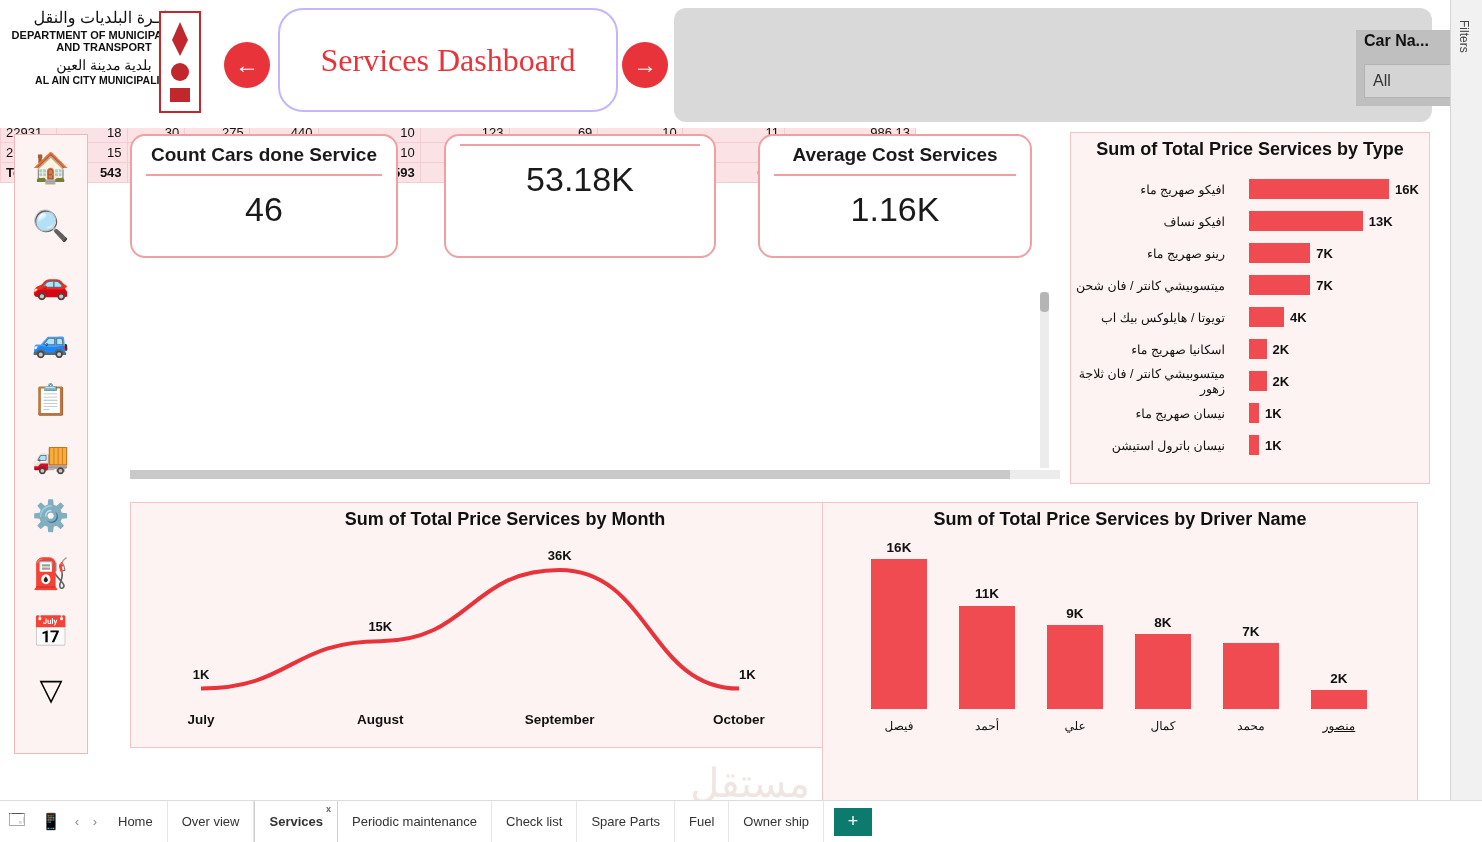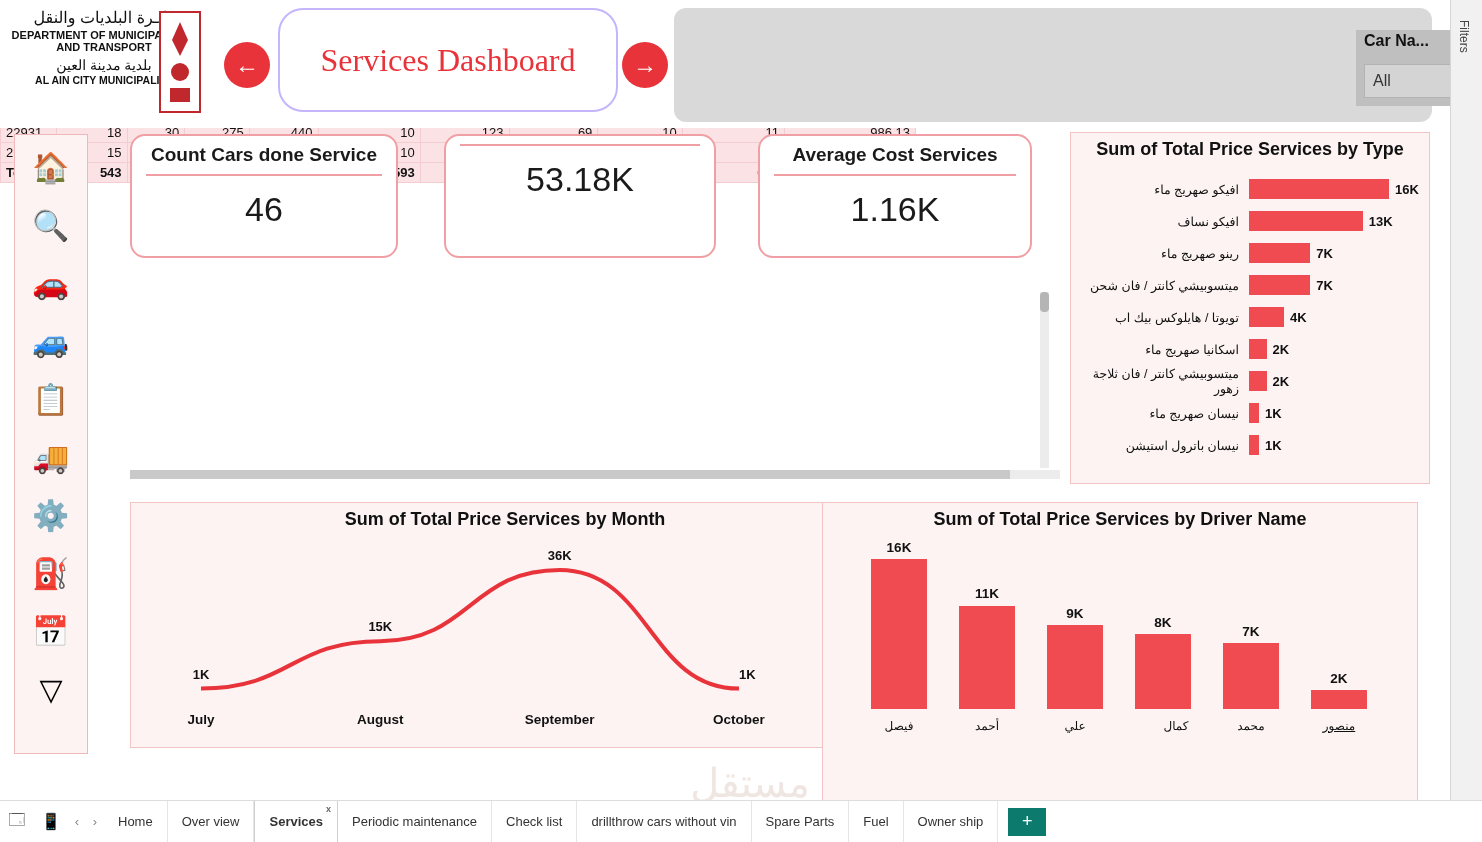--- a/index.html
+++ b/index.html
@@ -82,21 +82,21 @@
   #kpi1 { left:130px; top:134px; width:268px; height:124px; }
   #kpi2 { left:444px; top:134px; width:272px; height:124px; }
   #kpi3 { left:758px; top:134px; width:274px; height:124px; }
 
   
   .panel { position:absolute; background:#fdf3f3; border:1px solid #f3c4c4; }
   #type-panel { left:1070px; top:132px; width:360px; height:352px; }
   .panel-title { text-align:center; font-size:18px; font-weight:bold; color:#111; padding-top:6px; }
   .type-rows { position:absolute; left:0; top:40px; width:100%; }
   .type-row { display:flex; align-items:center; height:32px; }
-  .type-label { width:178px; text-align:right; padding-right:10px; font-size:12.5px; color:#111; direction:rtl; }
+  .type-label { width:178px; text-align:right; padding-right:24px; font-size:12.5px; color:#111; direction:rtl; }
   .type-bar { height:20px; background:#ef4b51; }
   .type-val { font-size:13px; font-weight:bold; color:#111; margin-left:6px; }
 
   
   #table-panel { left:130px; top:264px; width:930px; height:222px; background:#fff; border:none; }
   .tbl-title { text-align:center; font-size:21px; font-weight:bold; color:#111; margin-bottom:4px; }
   table.svc { border-collapse:collapse; width:916px; table-layout:fixed; }
   table.svc th {
     background:#f6c9cd; color:#111; font-size:11.5px; font-weight:bold;
     text-align:left; vertical-align:top; padding:4px 5px; border:1px solid #ecb6bb; height:74px;
@@ -367,21 +367,21 @@
       <div class="bar-val" style="left: 41px; bottom: 192px;">16K</div>
       <div class="bar-lab" style="left: 41px;">فيصل</div>
       <div class="bar-col" style="left: 136px; height: 103.125px; background: rgb(239, 75, 81);"></div>
       <div class="bar-val" style="left: 129px; bottom: 146px;">11K</div>
       <div class="bar-lab" style="left: 129px;">أحمد</div>
       <div class="bar-col" style="left: 224px; height: 84.375px; background: rgb(239, 75, 81);"></div>
       <div class="bar-val" style="left: 217px; bottom: 126.375px;">9K</div>
       <div class="bar-lab" style="left: 217px;">علي</div>
       <div class="bar-col" style="left: 312px; height: 75px; background: rgb(239, 75, 81);"></div>
       <div class="bar-val" style="left: 305px; bottom: 117px;">8K</div>
-      <div class="bar-lab" style="left: 318px;">كمال</div>
+      <div class="bar-lab" style="left: 305px;">كمال</div>
       <div class="bar-col" style="left: 400px; height: 65.625px; background: rgb(239, 75, 81);"></div>
       <div class="bar-val" style="left: 393px; bottom: 107.625px;">7K</div>
       <div class="bar-lab" style="left: 393px;">محمد</div>
       <div class="bar-col" style="left: 488px; height: 18.75px; background: rgb(239, 75, 81);"></div>
       <div class="bar-val" style="left: 481px; bottom: 60.75px;">2K</div>
       <div class="bar-lab" style="left: 481px; text-decoration: underline;">منصور</div>
     </div>
 </div>
 
 <div class="wm">مستقل</div>
@@ -403,23 +403,20 @@
         <span>Services</span>
         <span class="closex">x</span>
       </div>
       <div class="tab">
         <span>Periodic maintenance</span>
       </div>
       <div class="tab">
         <span>Check list</span>
       </div>
       <div class="tab">
-        <span>drillthrow cars without vin</span>
-      </div>
-      <div class="tab">
         <span>Spare Parts</span>
       </div>
       <div class="tab">
         <span>Fuel</span>
       </div>
       <div class="tab">
         <span>Owner ship</span>
       </div>
     </div>
   <div class="tab-plus">+</div>

